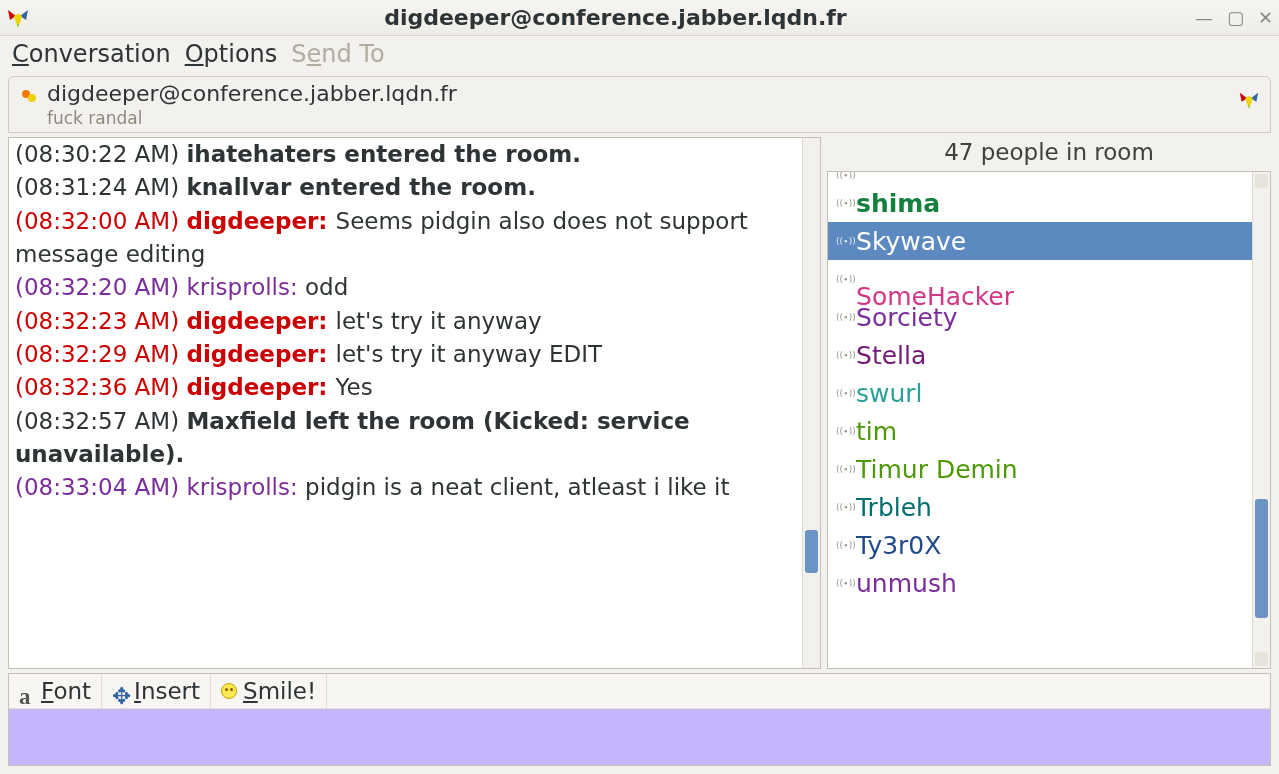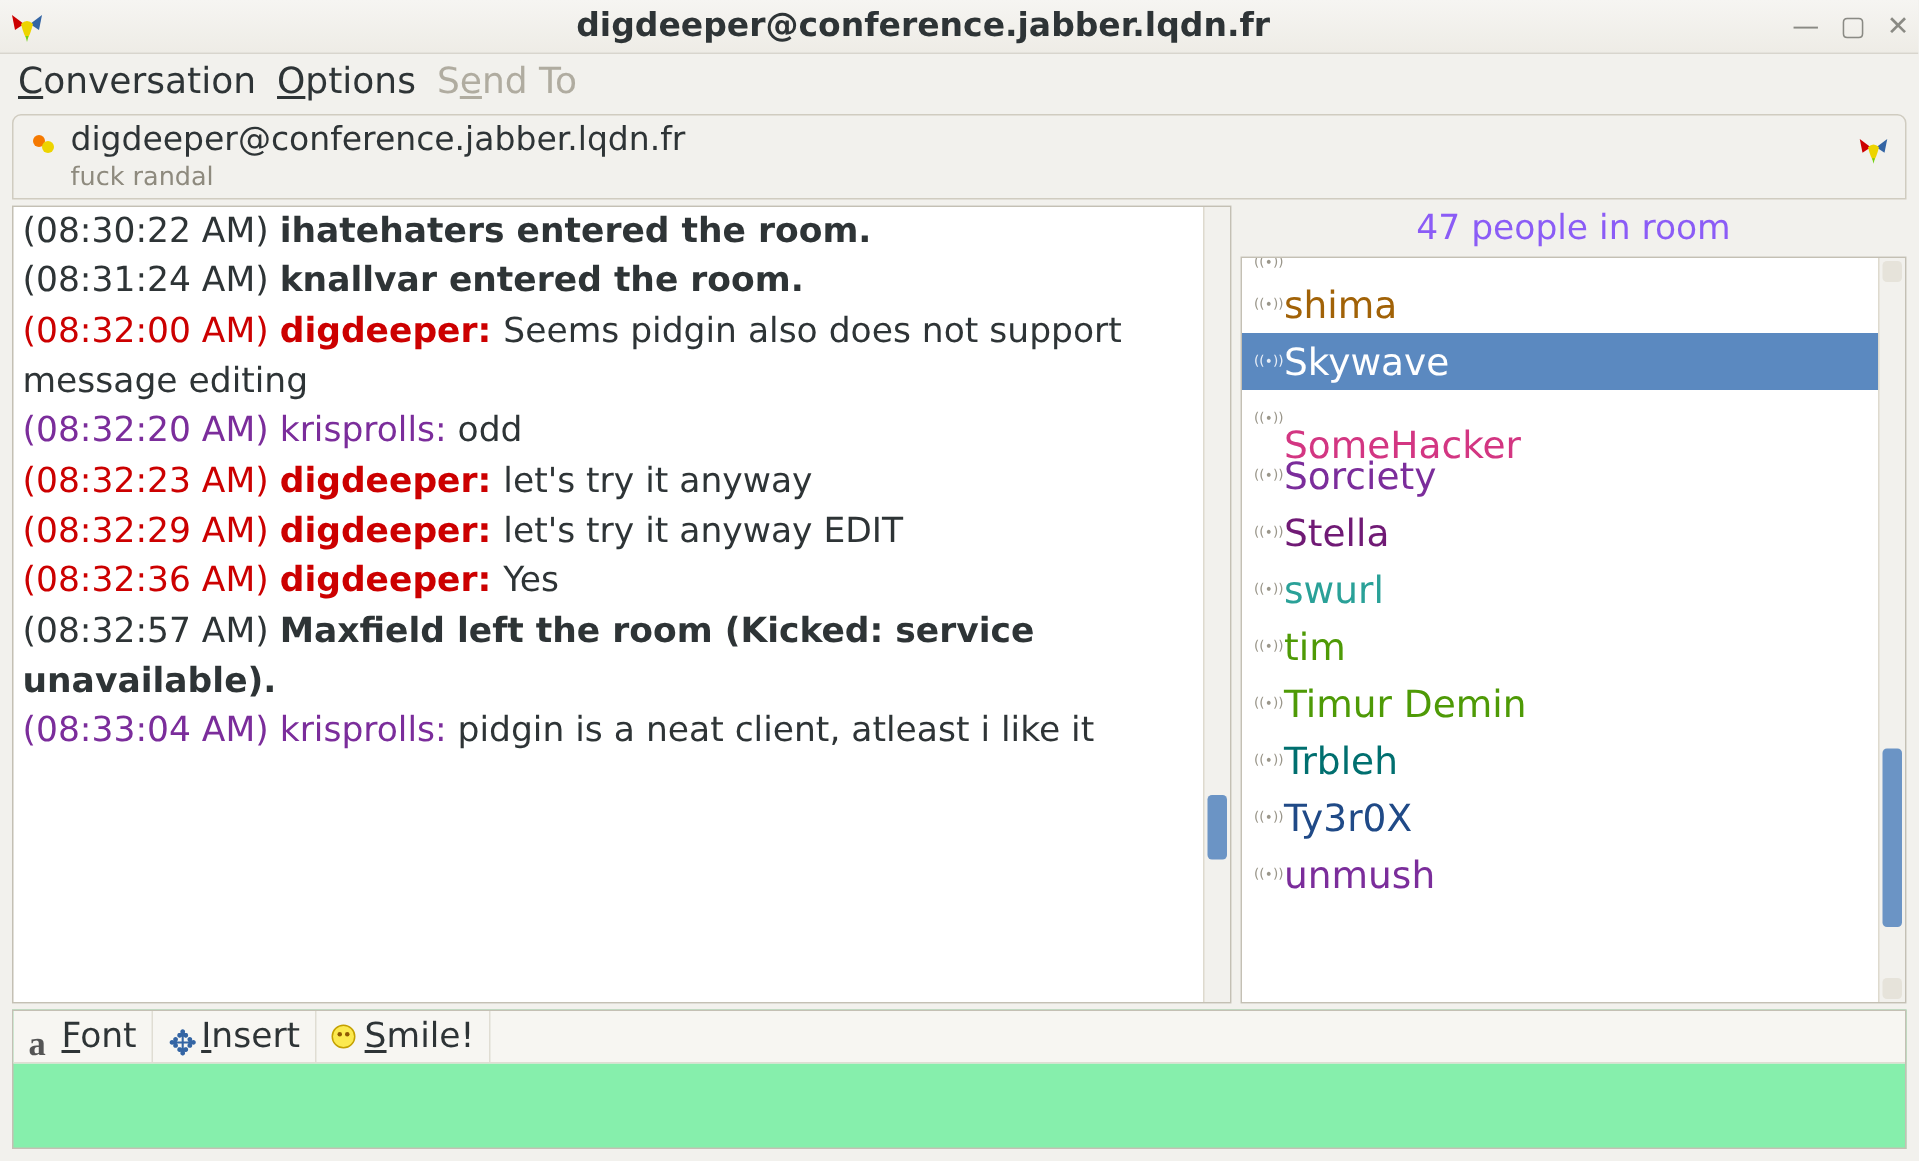--- a/index.html
+++ b/index.html
@@ -121,21 +121,21 @@
   
   .roster {
     width: 516px;
     display: flex;
     flex-direction: column;
   }
   .roster .count {
     text-align: center;
     font-size: 23px;
     padding: 2px 0 6px 0;
-    color: #8b5cf6;
+    color: #404040;
   }
   .roster-list-wrap {
     flex: 1 1 auto;
     background: #fff;
     border: 1px solid #c4c0b4;
     position: relative;
     overflow: hidden;
   }
   .roster-list {
     position: absolute;
@@ -150,21 +150,21 @@
     height: 38px;
   }
   .roster-row.cutoff-top { height: 12px; overflow: hidden; align-items: flex-end;}
   .roster-row.selected { background: #5b89c0; color: #ffffff; }
   .roster-row .pres {
     width: 14px; height: 14px; flex: 0 0 14px;
     color: #9a968a; font-size: 12px; text-align: center;
     line-height: 14px;
   }
   .roster-row.selected .pres { color: #e8eef6; }
-  .nm-gray   { color: #a16207; }
+  .nm-gray   { color: #15803d; font-weight: bold; }
   .nm-blue   { color: #3465a4; }
   .nm-pink   { color: #d33682; margin-top: 35px; }
   .nm-purple { color: #7b2d9b; }
   .nm-dgreen { color: #701a75; }
   .nm-cyan   { color: #2aa198; }
   .nm-green  { color: #4e9a06; }
   .nm-teal   { color: #006f6f; }
   .nm-navy   { color: #204a87; }
   .roster-scrollbar {
     position: absolute;
@@ -182,21 +182,21 @@
   .roster-scrollbar .thumb {
     position: absolute; left: 2px; right: 2px;
     top: 66%; height: 24%;
     background: #6b94c5; border-radius: 3px;
   }
 
   
   .compose {
     margin: 4px 8px 8px 8px;
     border: 1px solid #c4c0b4;
-    background: #86efac;
+    background: #c4b5fd;
     display: flex;
     flex-direction: column;
   }
   .fmtbar {
     display: flex;
     border-bottom: 1px solid #e0ddd3;
     background: #f7f6f2;
   }
   .fmtbar .fbtn {
     padding: 4px 10px;

